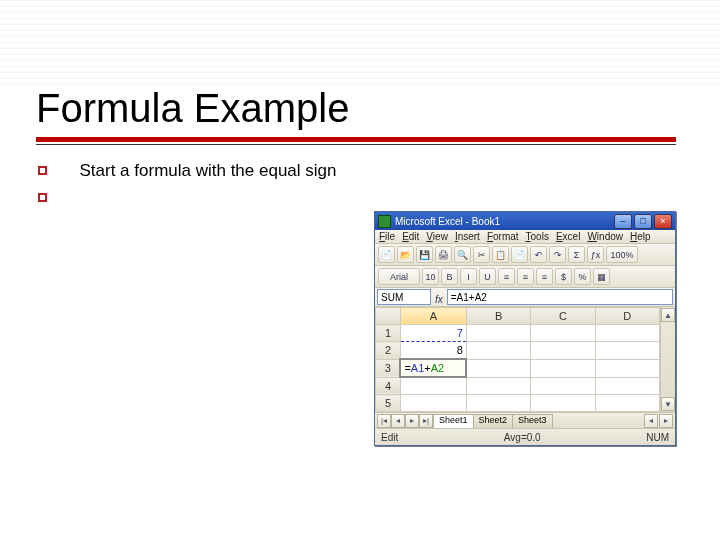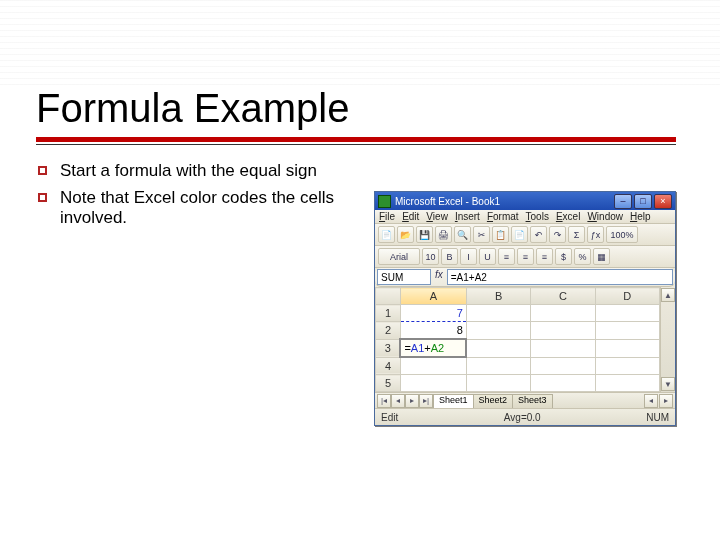--- a/index.html
+++ b/index.html
@@ -62,20 +62,21 @@
   }
   .text-col {
     width: 320px;
     font-size: 17px;
     line-height: 1.22;
   }
   ul.bullets {
     list-style: none;
     padding: 0;
     margin: 6px 0 0 0;
+    text-align: center;
   }
   ul.bullets > li {
     position: relative;
     padding-left: 24px;
     margin: 2px 0 6px 0;
   }
   ul.bullets > li::before {
     content: "";
     position: absolute;
     left: 2px;
@@ -101,21 +102,21 @@
     left: 2px;
     top: 5px;
     width: 8px;
     height: 8px;
     background: #b22222;
   }
 
   
   .excel-wrap {
     margin-left: 18px;
-    margin-top: 36px;
+    margin-top: 56px;
     width: 268px;
   }
   .excel-window {
     width: 300px;
     border: 1px solid #4a6a9d;
     background: #ece9d8;
     font-family: Tahoma, sans-serif;
     font-size: 10px;
     color: #000;
     box-shadow: 1px 1px 0 #7a7a7a;
@@ -183,23 +184,22 @@
     display:flex;align-items:center;justify-content:center;
     font-size:9px;
     color:#335;
   }
   .tbtn.wide { width: 30px; text-align: right; }
   .xl-formula-row {
     display:flex;
     background: linear-gradient(#f7f5ee,#eceade);
     border-bottom:1px solid #c9c4b1;
     padding: 1px 2px;
-    align-items:flex-start;
+    align-items:flex-end;
     gap:2px;
-    border-radius:6px;
   }
   .namebox {
     width: 46px;
     height: 14px;
     background: #fff;
     border: 1px solid #7a98bf;
     font-size: 10px;
     padding: 0 3px;
     display:flex;align-items:center;
   }
@@ -325,21 +325,20 @@
     <div class="rule-thick"></div>
     <div class="rule-thin"></div>
   </div>
 
   <div class="body">
     <div class="text-col">
       <ul class="bullets">
         <li><span>Start a formula with the equal sign</span></li>
         <li>
         </li>
-        <li><span>Note that Excel color codes the cells involved.</span></li>
       </ul>
     </div>
 
     <div class="excel-wrap">
       <div class="excel-window">
 
         <div class="xl-titlebar">
           <div class="xl-appicon"></div>
           <div class="xl-title-text">Microsoft Excel - Book1</div>
           <div class="xl-winbtns">

